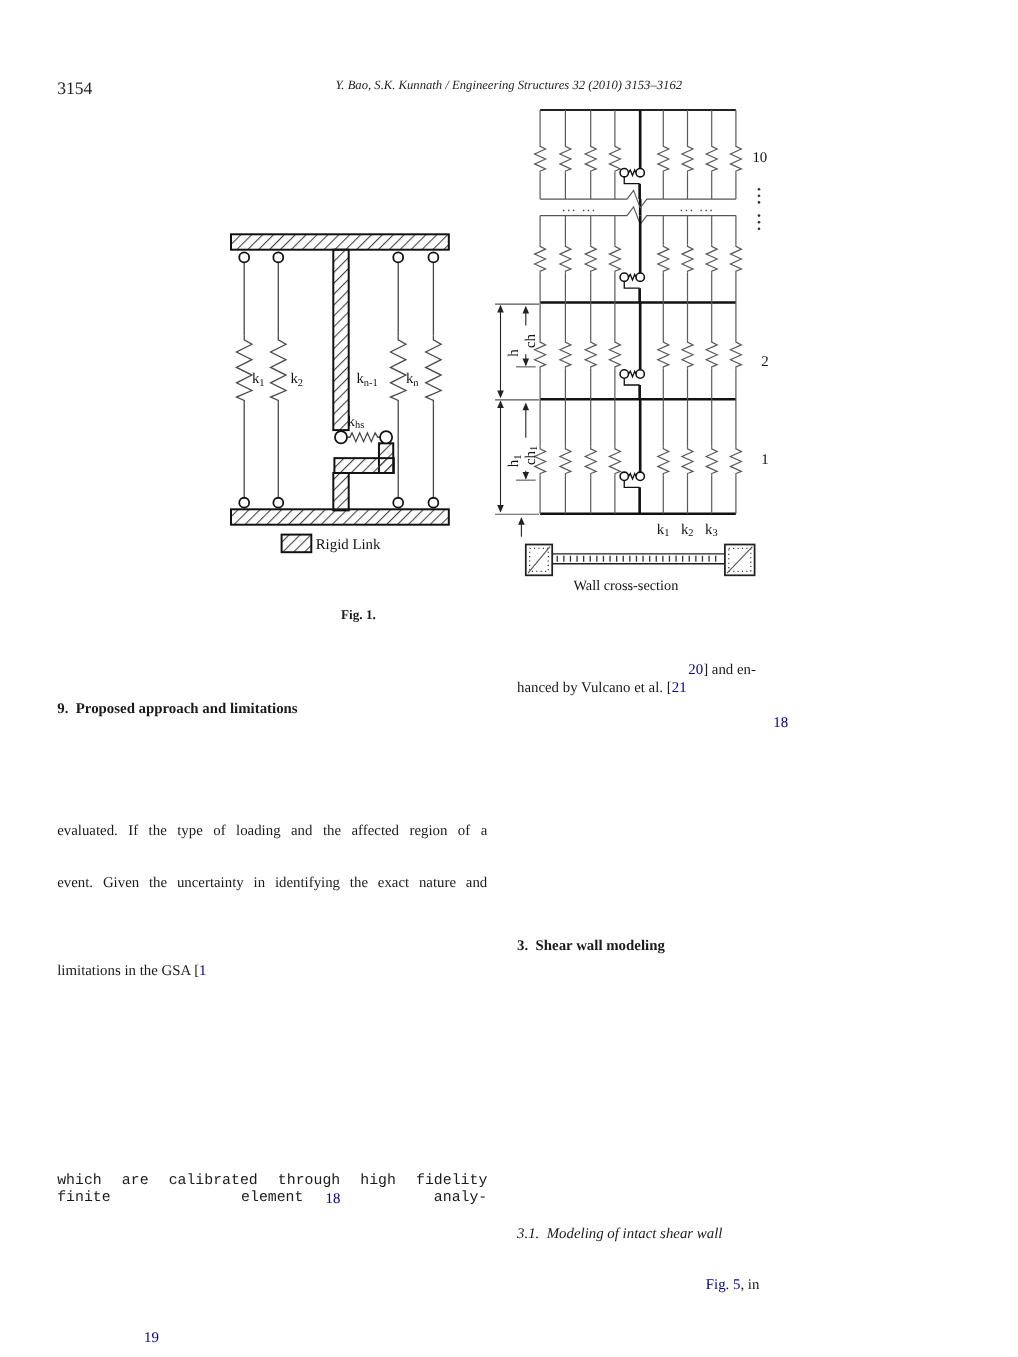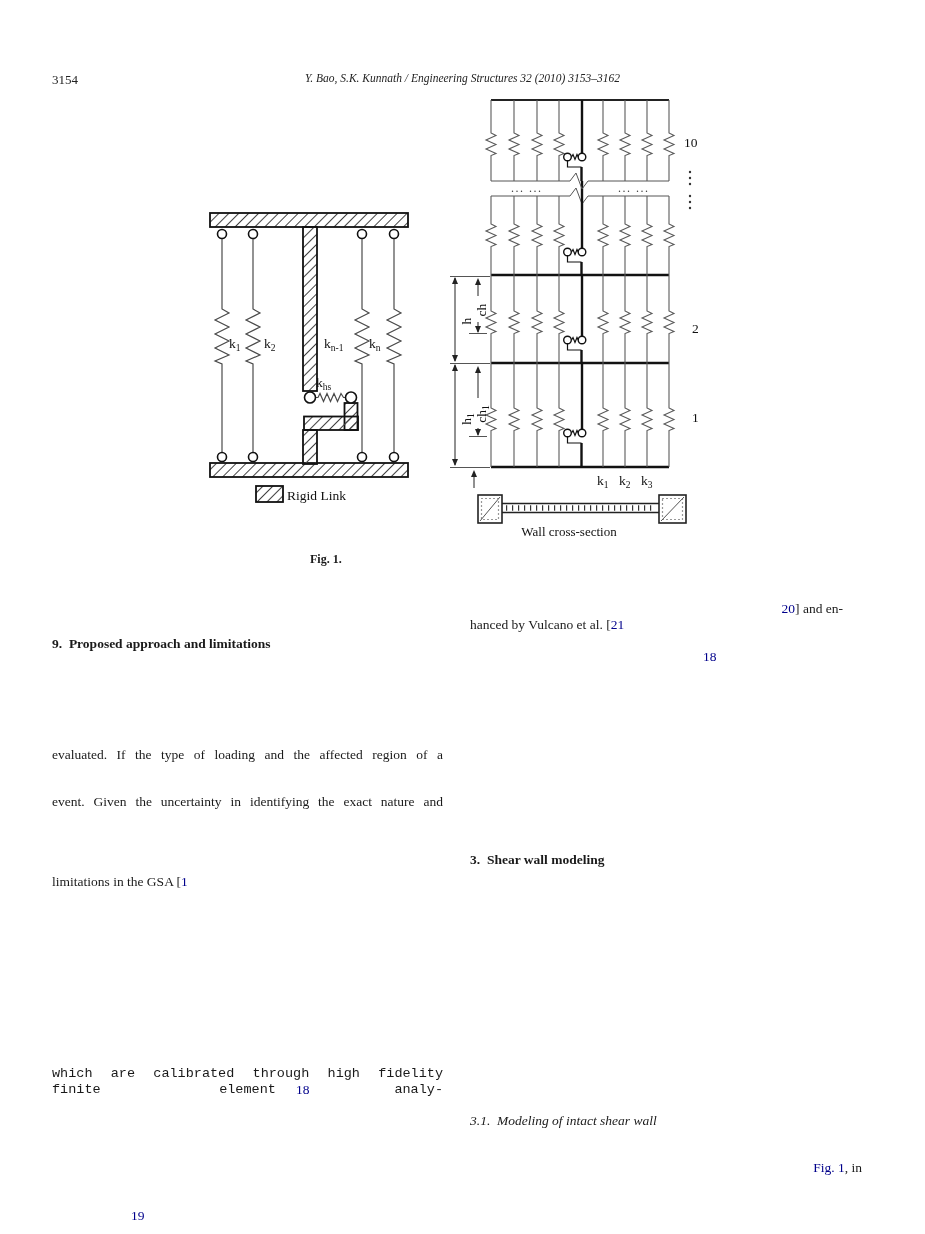--- a/index.html
+++ b/index.html
@@ -3,27 +3,27 @@
 <meta charset="utf-8">
 <style>
   html,body{margin:0;padding:0;}
   body{
     width:925px;height:1234px;position:relative;background:#ffffff;
     font-family:"Liberation Serif", serif;color:#1a1a1a;overflow:hidden;
   }
   .abs{position:absolute;}
   .bodytext{font-size:13.5px;line-height:1.18;text-align:center;}
   .just{text-align:justify;text-align-last:justify;}
-  .right{text-align:right;}
+  .right{text-align:center;}
   .bold{font-weight:bold;}
   .it{font-style:italic;}
   .ws{white-space:pre;}
   .link{color:#00008B;}
   .header-line{font-size:11.5px;font-style:italic;color:#222;}
-  .pagenum{font-size:13px;color:#222;}
+  .pagenum{font-size:16px;color:#222;}
   .caption{font-size:12px;font-weight:bold;}
   
   svg text{font-family:"Liberation Serif", serif;font-size:13.5px;fill:#111;}
   svg .sub{font-size:9.5px;}
   svg .dots{font-size:12px;letter-spacing:1.5px;fill:#444;}
   svg .cslabel{font-size:13px;}
   .thin{stroke:#5a5a5a;stroke-width:1.1;fill:none;}
   .thinL{stroke:#4a4a4a;stroke-width:1.2;fill:none;}
   .thin2{stroke:#111;stroke-width:1.2;fill:none;}
   .med{stroke:#222;stroke-width:2;fill:none;}
@@ -259,13 +259,13 @@
 <div class="abs bodytext bold ws" style="left:52px;top:636px;">9.  Proposed approach and limitations</div>
 <div class="abs bodytext just" style="left:52px;top:747px;width:391px;">evaluated. If the type of loading and the affected region of a</div>
 <div class="abs bodytext just" style="left:52px;top:794px;width:391px;">event. Given the uncertainty in identifying the exact nature and</div>
 <div class="abs bodytext" style="left:52px;top:874px;"><span>limitations in the GSA [</span><span class="link">1</span></div>
 <div class="abs bodytext just" style="left:52px;top:1066px;width:391px;font-family:Liberation Mono, monospace;">which are calibrated through high fidelity finite element analy-</div>
 <div class="abs bodytext link" style="left:296px;top:1082px;">18</div>
 <div class="abs bodytext link" style="left:131px;top:1208px;">19</div>
 
 <div class="abs bodytext bold ws" style="left:470px;top:852px;">3.  Shear wall modeling</div>
 <div class="abs bodytext it ws" style="left:470px;top:1113px;">3.1.  Modeling of intact shear wall</div>
-<div class="abs bodytext right" style="left:470px;top:1160px;width:392px;"><span class="link">Fig. 1</span><span>, in</span></div>
+<div class="abs bodytext right" style="left:470px;top:1160px;width:392px;"><span class="link">Fig. 5</span><span>, in</span></div>
 
 </body></html>

